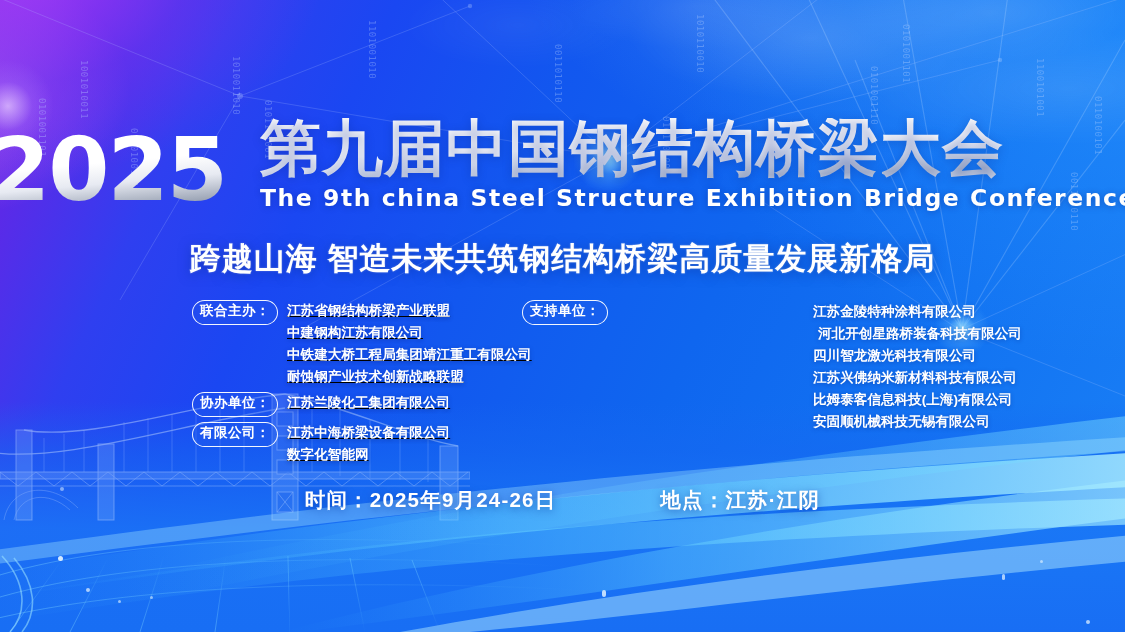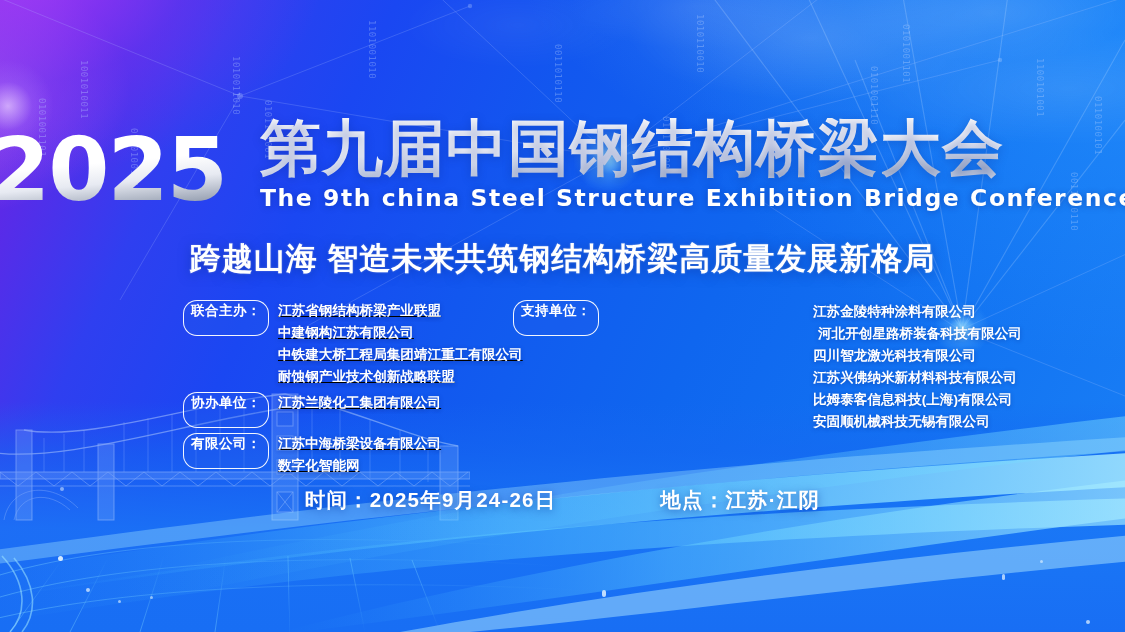--- a/index.html
+++ b/index.html
@@ -160,28 +160,29 @@
   .col-mid  { width: 300px; text-align: center; }
   .col-right{ width: 240px; }
 
   .org-row { display: flex; align-items: flex-start; margin-bottom: 2px; }
 
   .pill {
     flex: 0 0 auto;
     display: inline-block;
     border: 1.6px solid rgba(255,255,255,.95);
     border-radius: 14px;
-    padding: 1px 7px 16px 7px;
+    padding: 1px 7px 5px 7px;
     font-size: 13.5px;
     font-weight: 700;
     line-height: 17px;
     color: #ffffff;
     letter-spacing: .5px;
     background: rgba(36,92,235,.30);
     white-space: nowrap;
+    margin-left: 9px;
   }
   .org-list { padding-left: 9px; text-decoration: underline; }
   .org-item {
     font-size: 13.6px;
     font-weight: 700;
     line-height: 22px;
     color: #ffffff;
     white-space: nowrap;
     text-shadow: 0 1px 4px rgba(8,40,140,.45);
   }

